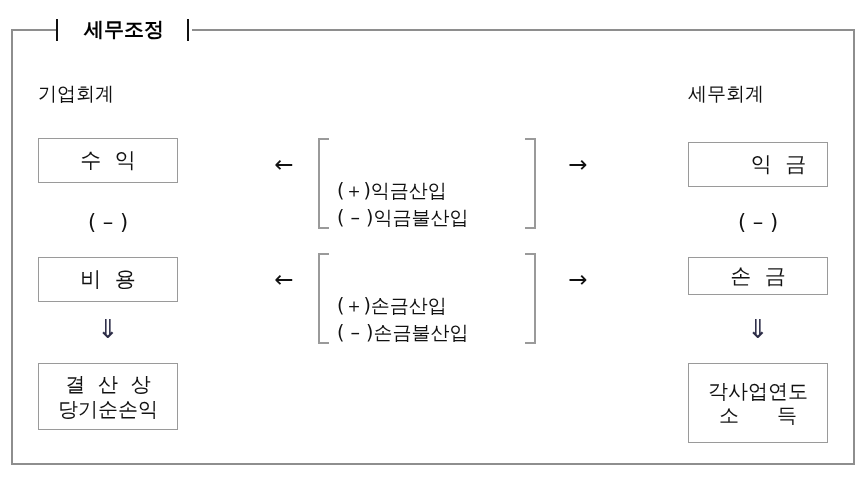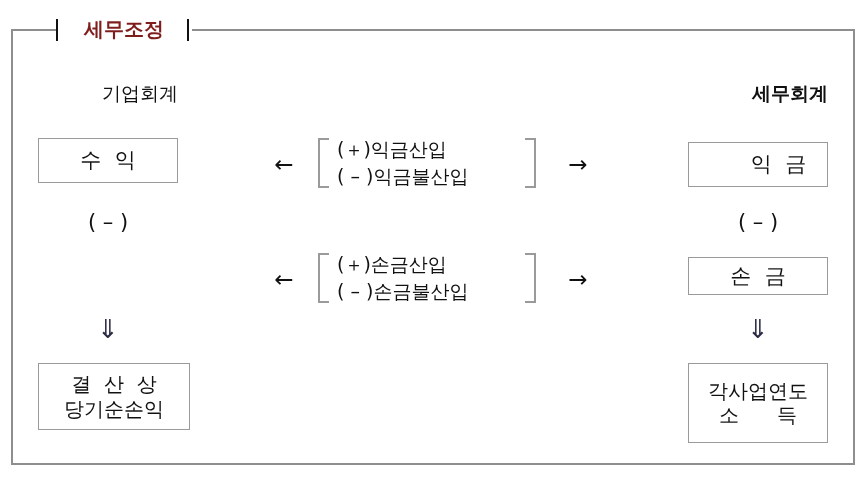--- a/index.html
+++ b/index.html
@@ -45,65 +45,65 @@
     left: 62px;
     top: 14px;
     width: 124px;
     height: 30px;
     line-height: 30px;
     text-align: center;
     font-size: 20px;
     font-weight: bold;
     letter-spacing: 0px;
     white-space: nowrap;
-    color: #7f1d1d;
+    color: #000000;
   }
   .title-tick {
     position: absolute;
     top: 19px;
     width: 2px;
     height: 22px;
     background: #111111;
   }
   .title-tick.left  { left: 56px; }
   .title-tick.right { left: 187px; }
 
   
   .col-head {
     position: absolute;
     font-size: 19px;
     line-height: 26px;
-    text-align: right;
+    text-align: left;
     white-space: nowrap;
     color: #111111;
   }
   .col-head.left   { left: 38px;  top: 80px; width: 140px; }
   .col-head.middle { left: 310px; top: 80px; width: 246px; }
-  .col-head.right  { left: 688px; top: 80px; width: 140px; font-weight: bold; }
+  .col-head.right  { left: 688px; top: 80px; width: 140px; }
 
   
   .term-box {
     position: absolute;
     border: 1px solid #9a9a9a;
     box-sizing: border-box;
     background: #ffffff;
     display: flex;
     align-items: center;
     justify-content: center;
     font-size: 21px;
     line-height: 1.15;
     white-space: pre;
     text-align: center;
     color: #111111;
   }
   .term-box.tall { font-size: 20px; line-height: 1.22; }
 
   .box-rev   { left: 38px;  top: 138px; width: 140px; height: 45px; }
   .box-exp   { left: 38px;  top: 257px; width: 140px; height: 45px; }
-  .box-net   { left: 38px;  top: 363px; width: 152px; height: 67px; }
+  .box-net   { left: 38px;  top: 363px; width: 140px; height: 67px; }
   .box-gain  { left: 688px; top: 142px; width: 140px; height: 45px; padding-left: 41px; }
   .box-loss  { left: 688px; top: 257px; width: 140px; height: 38px; }
   .box-inc   { left: 688px; top: 363px; width: 140px; height: 80px; }
 
   .multiline {
     display: flex;
     flex-direction: column;
     align-items: center;
     justify-content: center;
   }
@@ -162,20 +162,21 @@
     border-top: 2px solid #9a9a9a;
     border-bottom: 2px solid #9a9a9a;
     margin: 2px 0;
   }
   .sq-bracket.open  { border-left: 2px solid #9a9a9a; }
   .sq-bracket.close { border-right: 2px solid #9a9a9a; }
 
   .bracket-lines {
     padding: 0 6px 0 8px;
     min-width: 168px;
+    margin-top: 41px;
   }
   .bracket-line {
     font-size: 19px;
     line-height: 27px;
     white-space: nowrap;
     color: #111111;
   }
   .spacer-to-close { width: 14px; }
 </style>
 </head>
@@ -187,20 +188,21 @@
   <div class="title-gap"></div>
   <div class="title-tick left"></div>
   <div class="title-tick right"></div>
   <div class="title-text">세무조정</div>
 
   <div class="col-head left">기업회계</div>
   <div class="col-head right">세무회계</div>
 
   <div class="term-box box-rev">수  익</div>
   <div class="op-minus l">( – )</div>
+  <div class="term-box box-exp">비  용</div>
   <div class="dbl-arrow l">⇓</div>
   <div class="term-box box-net tall multiline">
     <span>결  산  상</span>
     <span>당기순손익</span>
   </div>
 
   <div class="term-box box-gain">익  금</div>
   <div class="op-minus r">( – )</div>
   <div class="term-box box-loss">손  금</div>
   <div class="dbl-arrow r">⇓</div>

